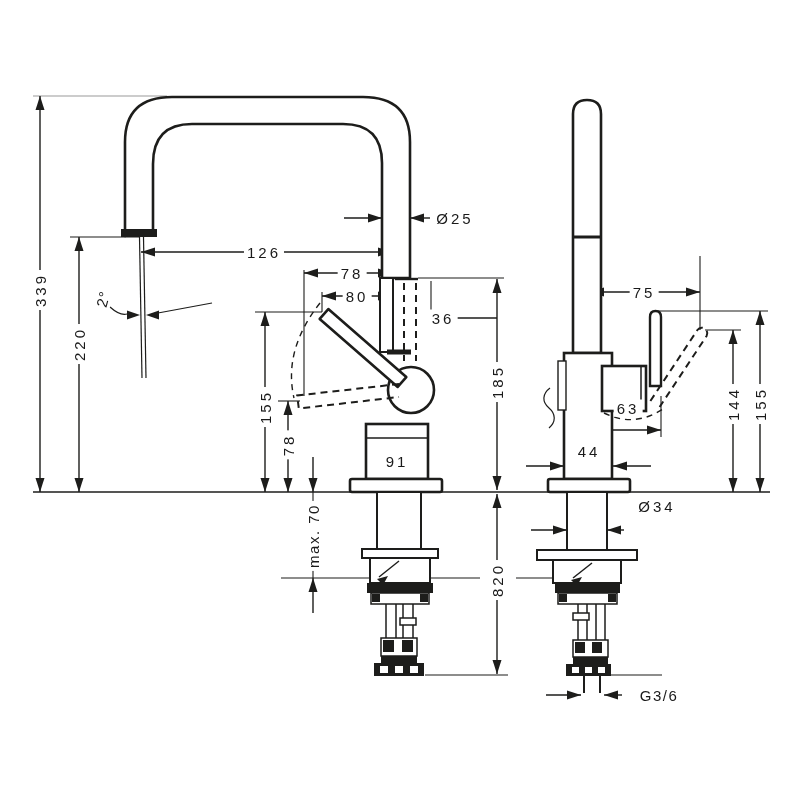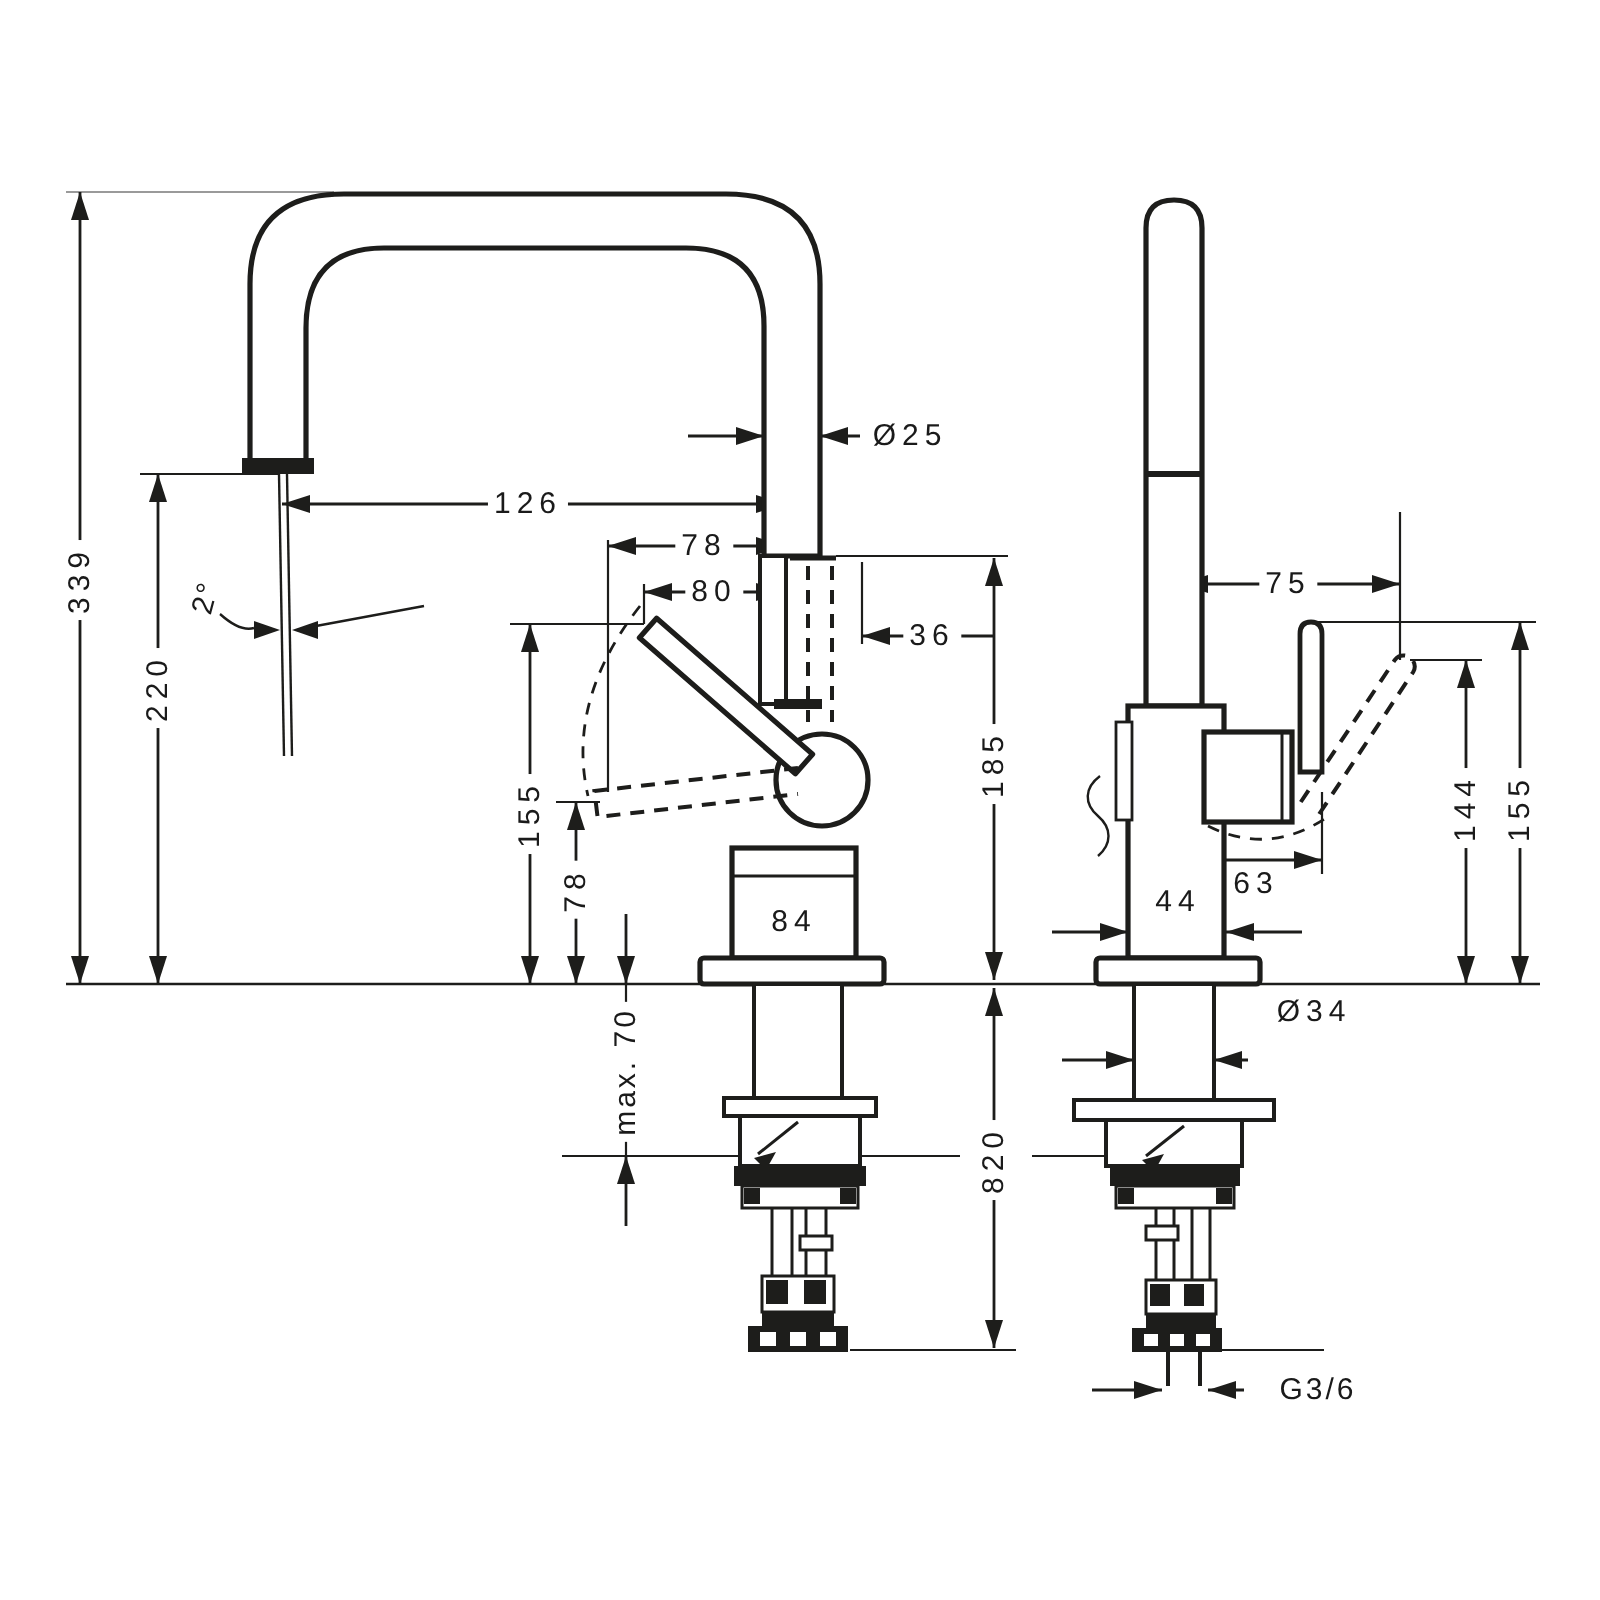--- a/index.html
+++ b/index.html
@@ -189,30 +189,30 @@
     </g>
   </g>
 </svg>
 
 <div class="lbl rot" style="left:40px;top:290px">339</div>
 <div class="lbl rot" style="left:79px;top:344px">220</div>
 <div class="lbl tilt" style="left:103px;top:299px">2°</div>
 <div class="lbl" style="left:264px;top:252px">126</div>
 <div class="lbl" style="left:352px;top:273px">78</div>
 <div class="lbl" style="left:357px;top:296px">80</div>
-<div class="lbl" style="left:466px;top:318px">36</div>
+<div class="lbl" style="left:443px;top:318px">36</div>
 <div class="lbl" style="left:455px;top:218px">Ø25</div>
 <div class="lbl rot" style="left:265px;top:407px">155</div>
 <div class="lbl rot" style="left:288px;top:445px">78</div>
-<div class="lbl" style="left:397px;top:461px">84</div>
+<div class="lbl" style="left:397px;top:461px">91</div>
 <div class="lbl rot" style="left:497px;top:382px">185</div>
 <div class="lbl rot tight" style="left:313px;top:536px">max. 70</div>
 <div class="lbl rot" style="left:497px;top:580px">820</div>
 
 <div class="lbl" style="left:644px;top:292px">75</div>
 <div class="lbl rot" style="left:733px;top:404px">144</div>
 <div class="lbl rot" style="left:760px;top:404px">155</div>
-<div class="lbl" style="left:628px;top:442px">63</div>
+<div class="lbl" style="left:628px;top:408px">63</div>
 <div class="lbl" style="left:589px;top:451px">44</div>
 <div class="lbl" style="left:657px;top:506px">Ø34</div>
 <div class="lbl tight" style="left:659px;top:695px">G3/6</div>
 
 </div>
 
 </body></html>

